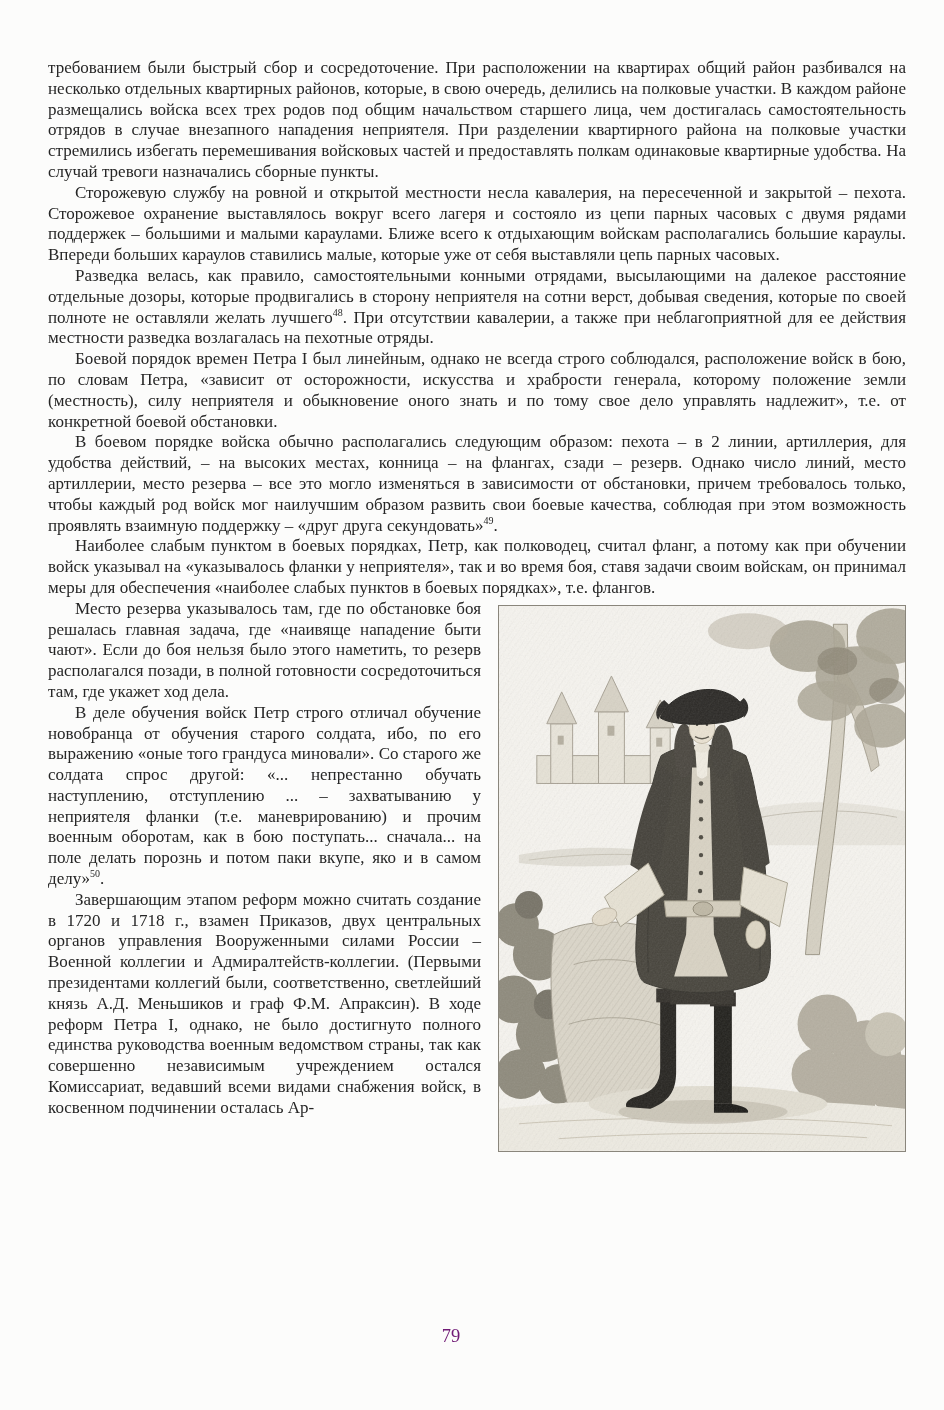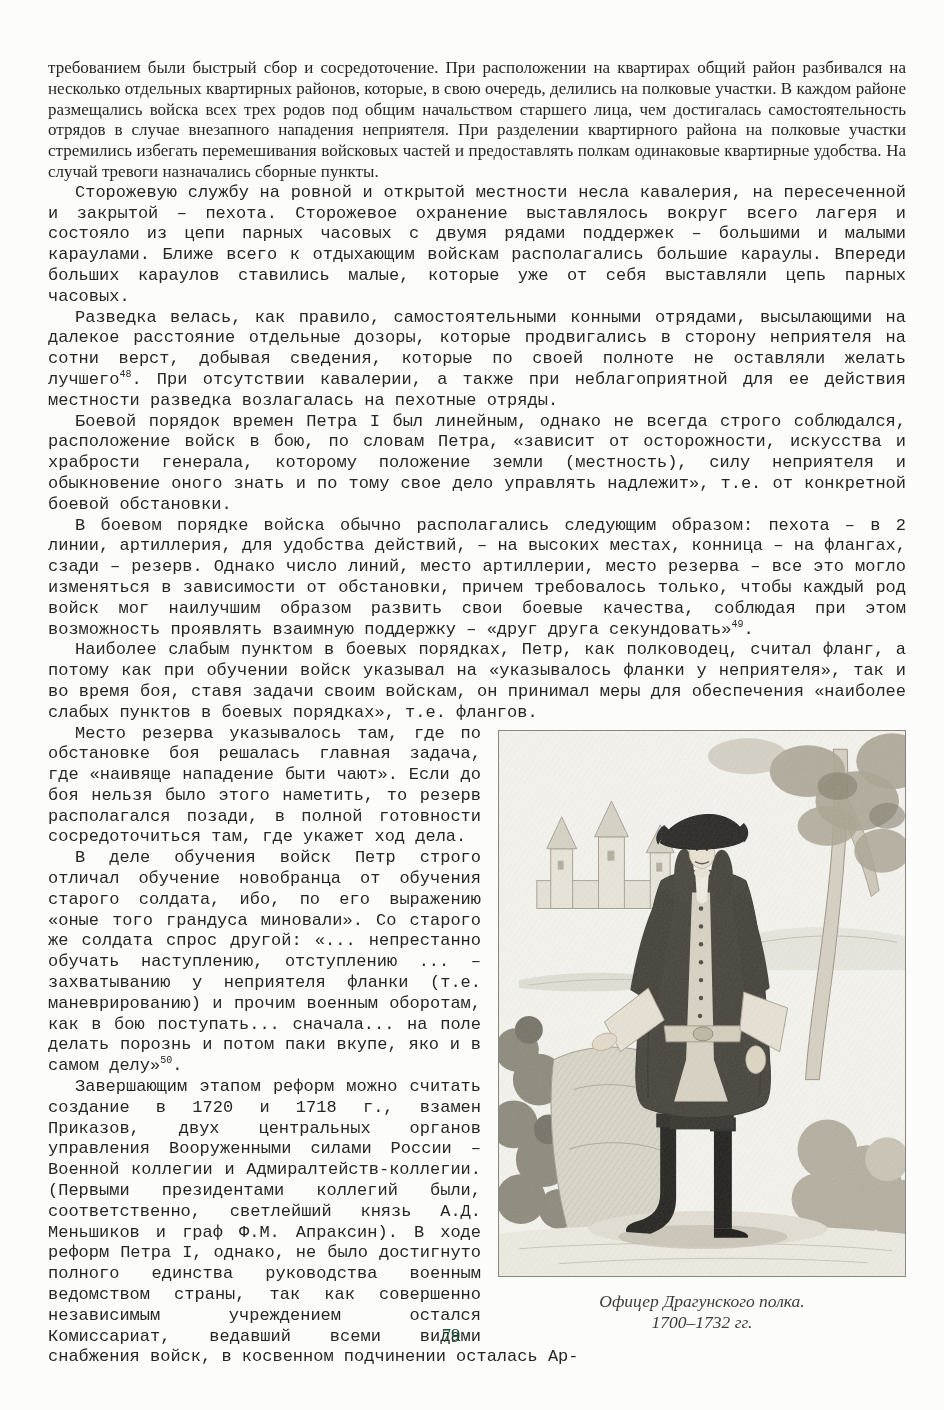--- a/index.html
+++ b/index.html
@@ -13,21 +13,21 @@
     color:#262626;
   }
   .content{
     padding:58px 38px 0 48px;
     font-size:17px;
     line-height:20.8px;
     text-align:justify;
     hyphens:auto;
   }
   .para{margin:0;}
-  .para.indent{text-indent:27px;font-family:Liberation Mono, monospace;}
+  .para.indent{text-indent:27px;}
   sup.fn{
     font-size:10px;
     line-height:0;
     vertical-align:super;
   }
   figure.illus{
     float:right;
     width:408px;
     margin:6px 0 10px 17px;
   }
@@ -44,21 +44,21 @@
     font-size:17.5px;
     line-height:21px;
     color:#3c3c3a;
   }
   .cap-line{display:block;}
   .page-number{
     position:absolute;
     top:1326px;left:0;width:902px;
     text-align:center;
     font-size:18.5px;
-    color:#14532d;
+    color:#701a75;
   }
 </style>
 </head>
 <body>
 
 <div class="page">
   <div class="content">
 
     <p class="para"><span>требованием были быстрый сбор и сосредоточение. При расположении на квартирах общий район разбивался на несколько отдельных квартирных районов, которые, в свою очередь, делились на полковые участки. В каждом районе размещались войска всех трех родов под общим начальством старшего лица, чем достигалась самостоятельность отрядов в случае внезапного нападения неприятеля. При разделении квартирного района на полковые участки стремились избегать перемешивания войсковых частей и предоставлять полкам одинаковые квартирные удобства. На случай тревоги назначались сборные пункты.</span></p>
     <p class="para indent"><span>Сторожевую службу на ровной и открытой местности несла кавалерия, на пересеченной и закрытой – пехота. Сторожевое охранение выставлялось вокруг всего лагеря и состояло из цепи парных часовых с двумя рядами поддержек – большими и малыми караулами. Ближе всего к отдыхающим войскам располагались большие караулы. Впереди больших караулов ставились малые, которые уже от себя выставляли цепь парных часовых.</span></p>
@@ -195,24 +195,20 @@
 
             <path d="M162,112 C170,90 204,78 226,86 C240,91 248,100 246,110 C232,120 176,122 162,112 Z" fill="#2b2926" stroke="#1f1e1b" stroke-width="1"></path>
             <path d="M160,114 C156,108 158,100 166,94 L172,100 C166,104 163,108 160,114 Z" fill="#2b2926"></path>
             <path d="M246,112 C252,106 252,98 246,92 L240,98 C244,102 246,106 246,112 Z" fill="#2b2926"></path>
           </g>
 
           <rect x="0" y="0" width="408" height="547" fill="url(#hatch)" opacity="0.10"></rect>
           <rect x="0" y="0" width="408" height="547" filter="url(#grain)" opacity="0.13"></rect>
         </svg>
       </div>
-      <figcaption>
-        <span class="cap-line">Офицер Драгунского полка.</span>
-        <span class="cap-line">1700–1732 гг.</span>
-      </figcaption>
     </figure>
 
     <p class="para indent"><span>Место резерва указывалось там, где по обстановке боя решалась главная задача, где «наивяще нападение быти чают». Если до боя нельзя было этого наметить, то резерв располагался позади, в полной готовности сосредоточиться там, где укажет ход дела.</span></p>
     <p class="para indent"><span>В деле обучения войск Петр строго отличал обучение новобранца от обучения старого солдата, ибо, по его выражению «оные того грандуса миновали». Со старого же солдата спрос другой: «... непрестанно обучать наступлению, отступлению ... – захватыванию у неприятеля фланки (т.е. маневрированию) и прочим военным оборотам, как в бою поступать... сначала... на поле делать порознь и потом паки вкупе, яко и в самом делу»</span><sup class="fn">50</sup><span>.</span></p>
     <p class="para indent"><span>Завершающим этапом реформ можно считать создание в 1720 и 1718 г., взамен Приказов, двух центральных органов управления Вооруженными силами России – Военной коллегии и Адмиралтейств-коллегии. (Первыми президентами коллегий были, соответственно, светлейший князь А.Д. Меньшиков и граф Ф.М. Апраксин). В ходе реформ Петра I, однако, не было достигнуто полного единства руководства военным ведомством страны, так как совершенно независимым учреждением остался Комиссариат, ведавший всеми видами снабжения войск, в косвенном подчинении осталась Ар-</span></p>
 
   </div>
 
   <div class="page-number">79</div>
 </div>

